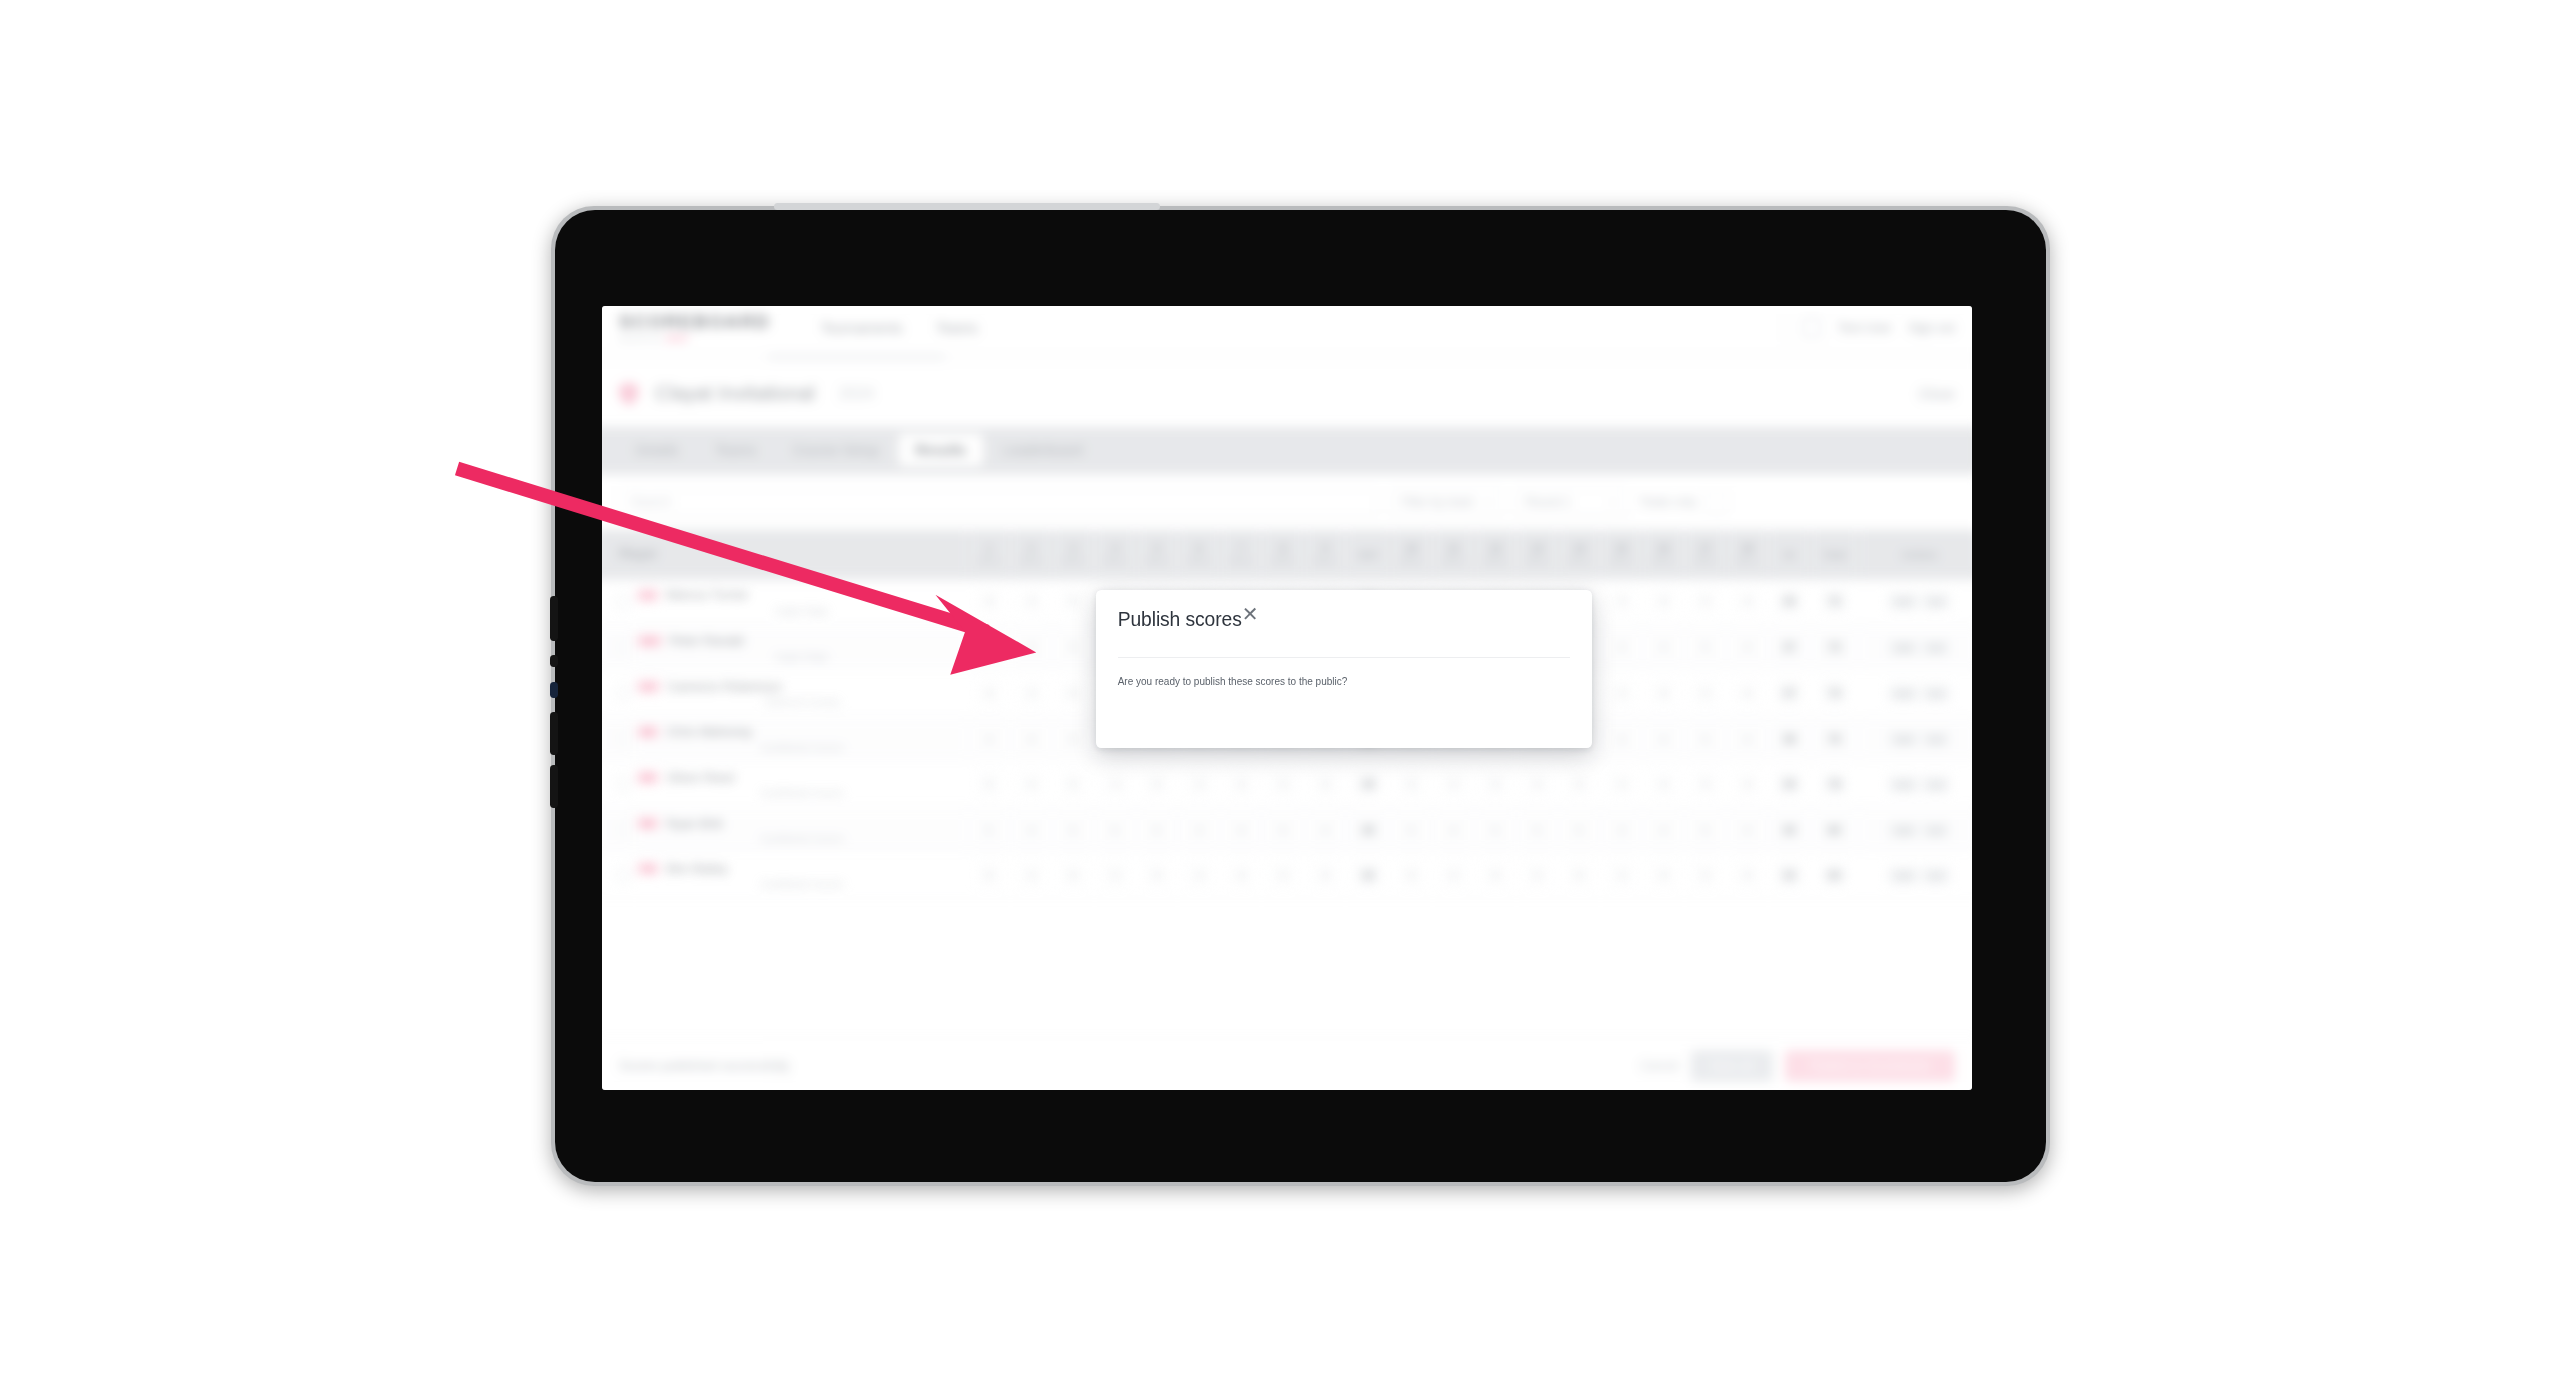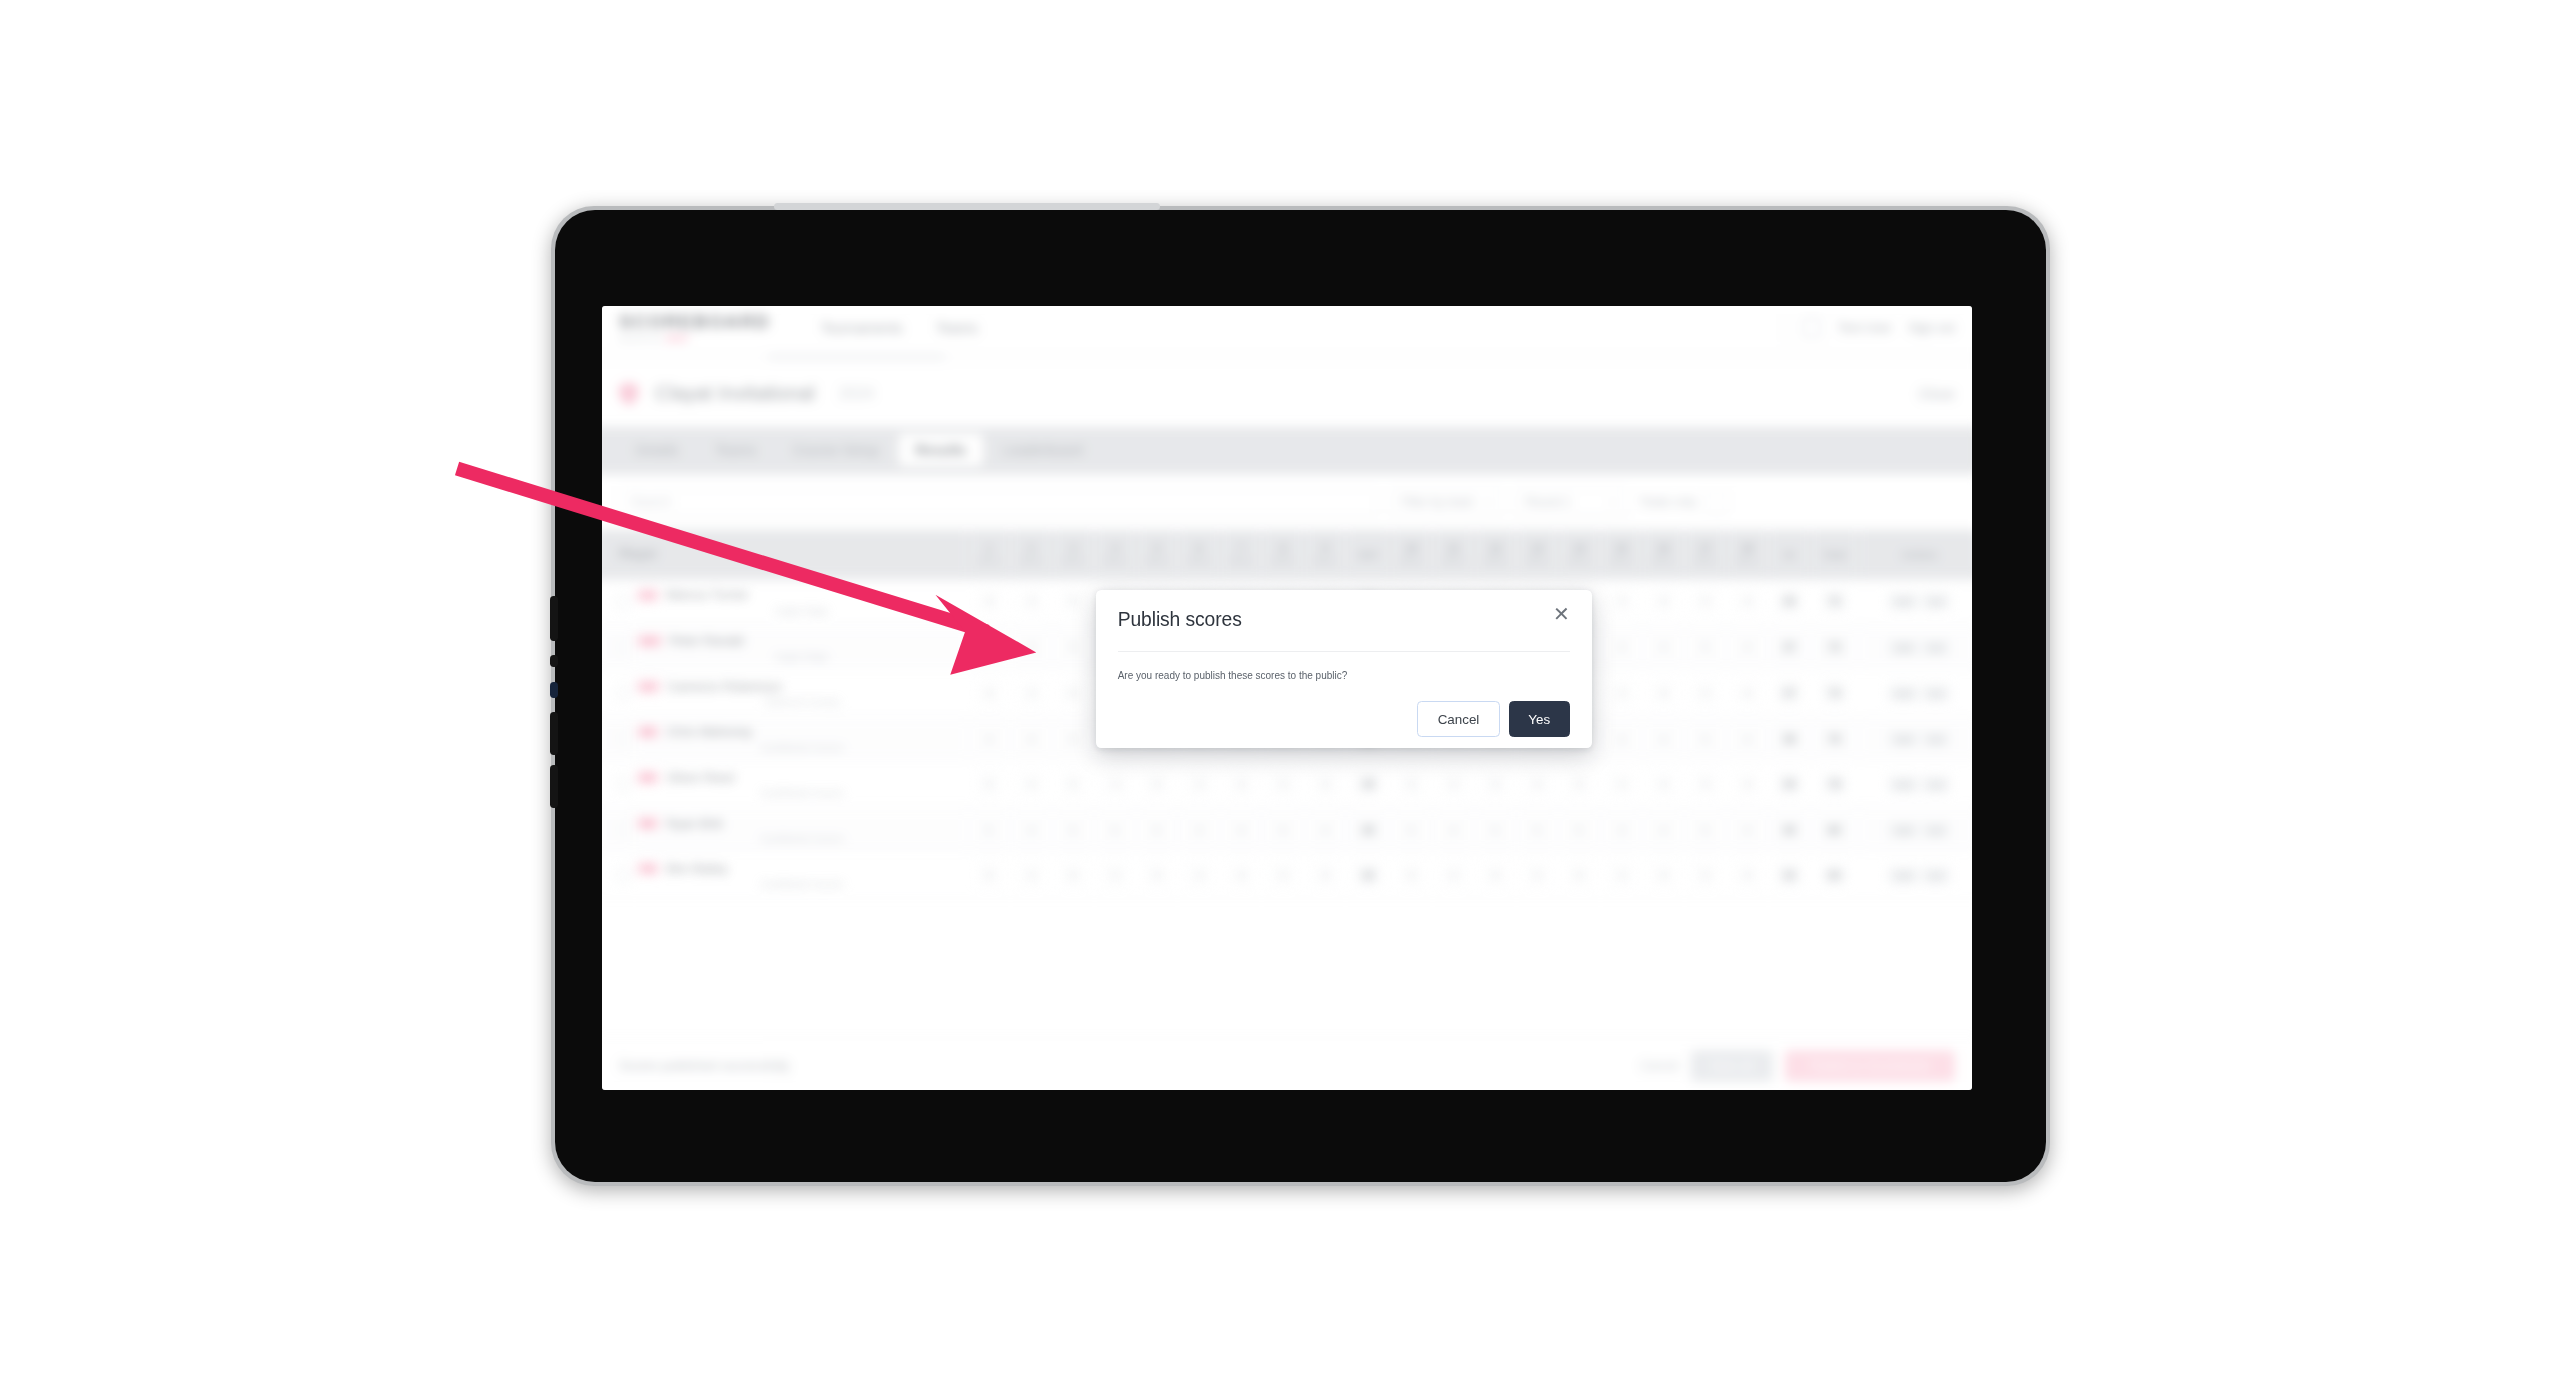--- a/index.html
+++ b/index.html
@@ -264,23 +264,23 @@
     left: 494px;        
     top: 284px;
     width: 496px;
     height: 158px;
     background: #ffffff;
     border-radius: 5.2px;
     box-shadow: 0 7.4px 25px rgba(20,25,40,.20), 0 1.5px 6px rgba(20,25,40,.10);
     padding: 19.3px 22px 0 22px;
   }
   #modal-head {
-    display: flex; align-items: flex-start; justify-content: space-between;
+    display: flex; align-items: flex-start; 
     border-bottom: 0.7px solid #edeef0;
-    padding-bottom: 20px;
+    padding-bottom: 26px;
   }
   #modal-title {
     font-size: 19.3px; color: #2e343d; font-weight: 400;
     letter-spacing: -0.1px;
   }
   #modal-close {
     font-size: 20px; color: #6d737b; line-height: .8;
     cursor: pointer; font-weight: 300; margin-top: -3px;
   }
   #modal-body {
@@ -717,24 +717,20 @@
             </div>
           </div>
         </div>
 
         <div id="modal">
           <div id="modal-head">
             <div id="modal-title">Publish scores</div>
             <div id="modal-close">✕</div>
           </div>
           <div id="modal-body">Are you ready to publish these scores to the public?</div>
-          <div id="modal-actions">
-            <button class="btn-cancel" style="border-color: rgb(201, 217, 242);">Cancel</button>
-            <button class="btn-yes" style="background: rgb(44, 54, 72); border-color: rgb(44, 54, 72);">Yes</button>
-          </div>
         </div>
 
       </div>
     </div>
   </div>
 
   <svg id="arrow" viewBox="0 0 900 360" xmlns="http://www.w3.org/2000/svg">
     <line id="arrow-line" x1="55" y1="52" x2="770" y2="272" stroke="#ed2a62" stroke-width="19" stroke-linecap="butt"></line>
     <polygon id="arrow-head" points="700,222 836,300 720,330 740,272" fill="#ed2a62"></polygon>
   </svg>

